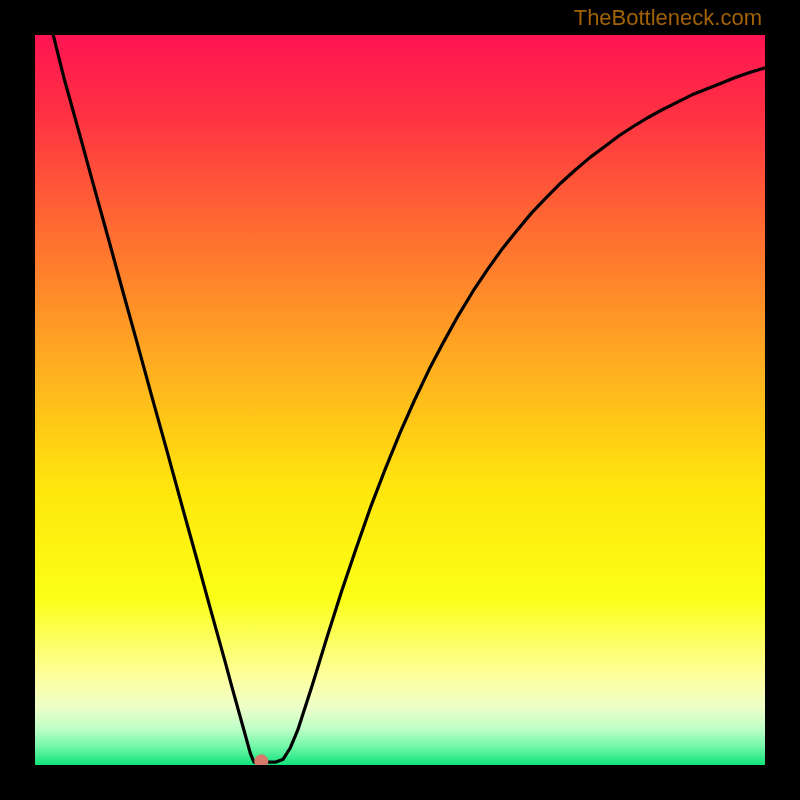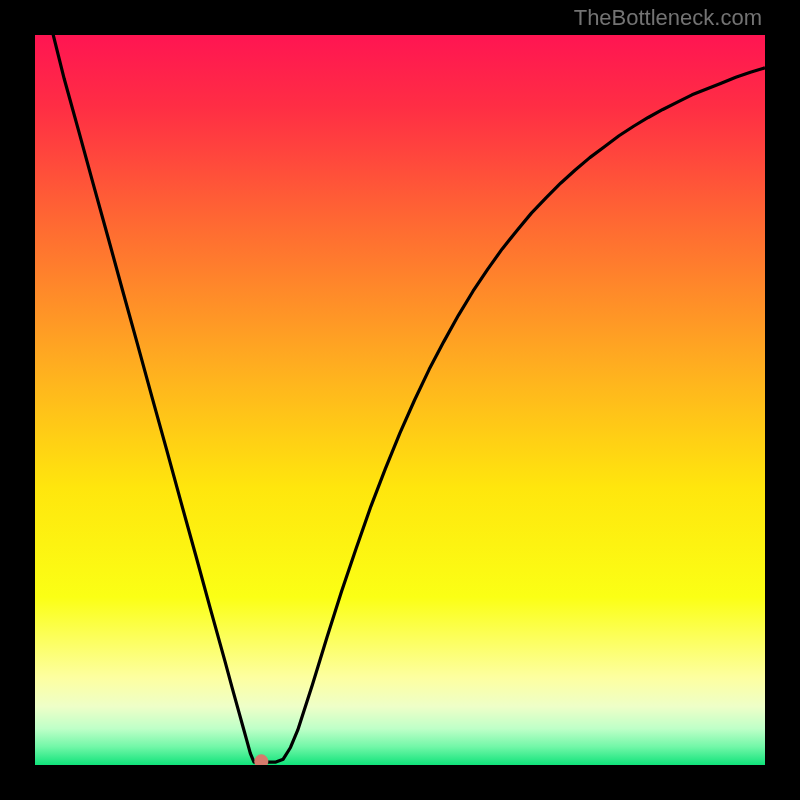--- a/index.html
+++ b/index.html
@@ -30,21 +30,21 @@
   }
   .curve {
     position: absolute;
     inset: 0;
     pointer-events: none;
   }
   .watermark {
     position: absolute;
     top: 5px;
     right: 38px;
-    color: #737373;
+    color: #a16207;
     font-size: 22px;
     font-weight: 500;
   }
 </style>
 </head>
 <body>
 
 <div class="frame">
   <div class="watermark">TheBottleneck.com</div>
   <div class="plot-area">

